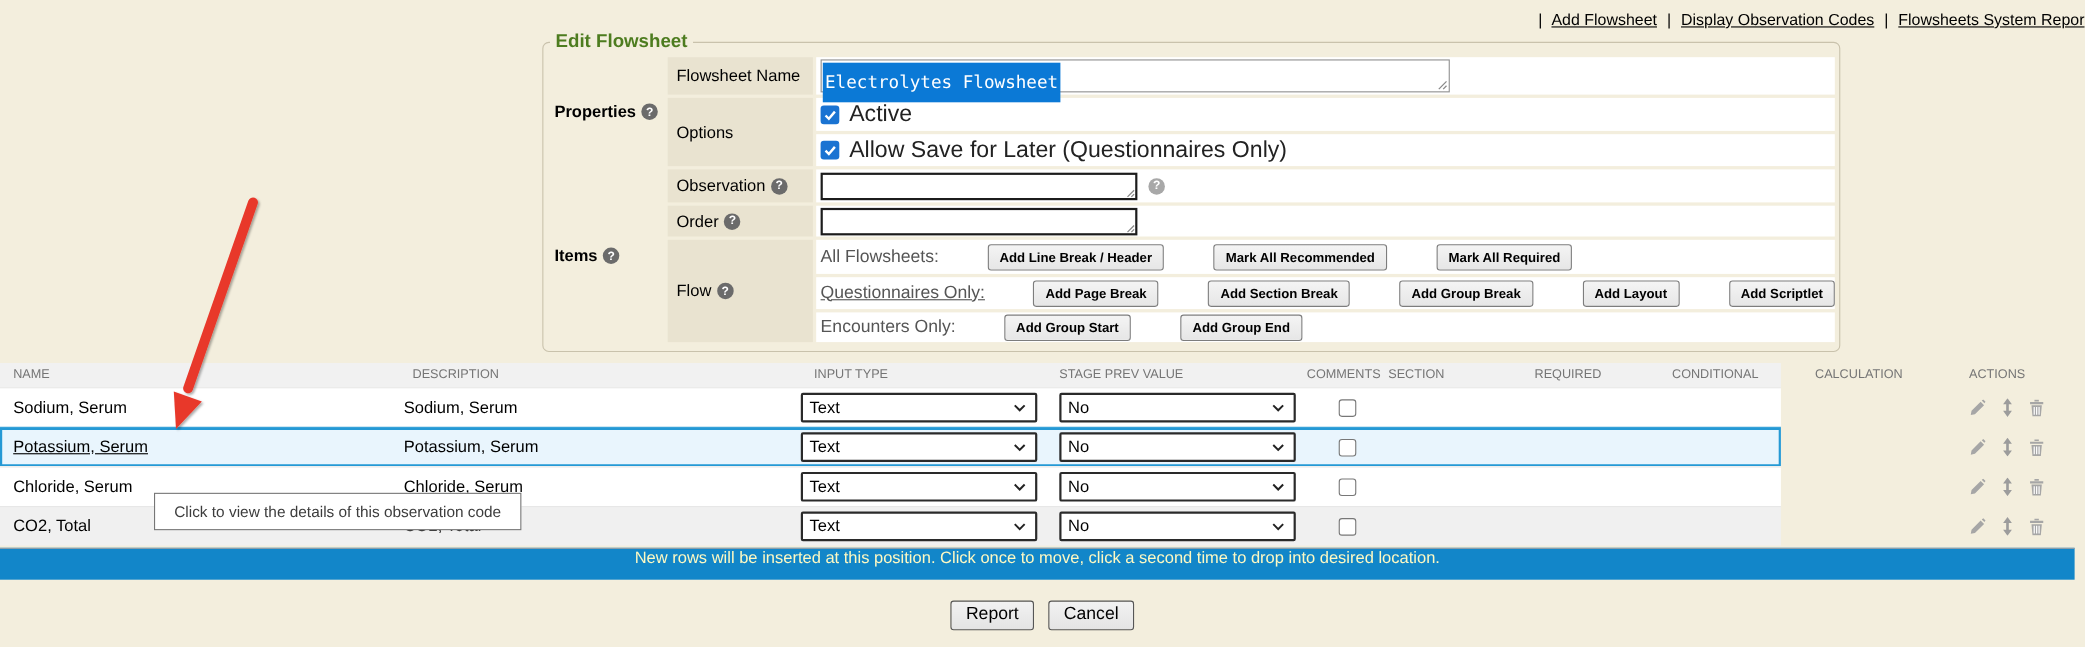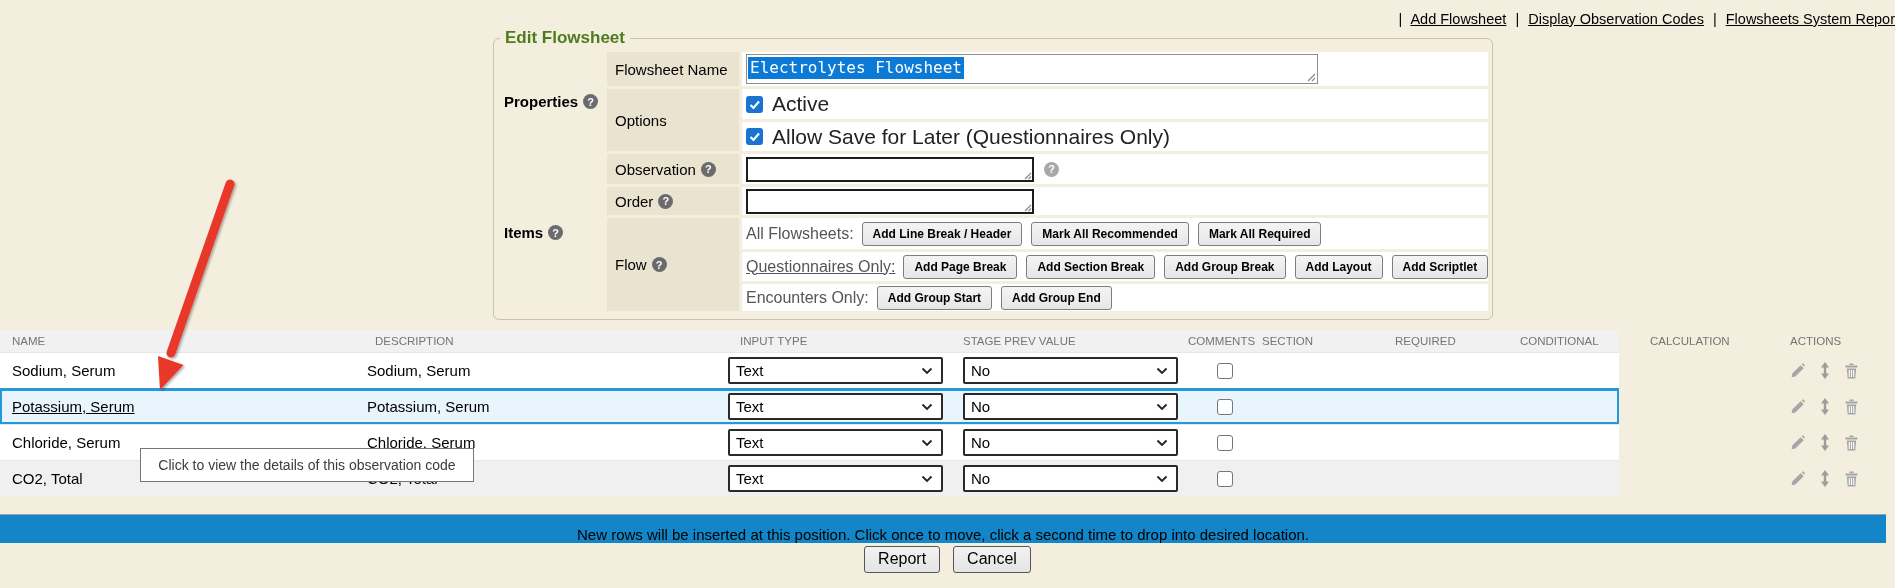--- a/index.html
+++ b/index.html
@@ -56,21 +56,21 @@
   .qicon.light { background:#a8a8a8; }
 
   .fn-textarea {
     position:relative; width:572px; height:30px;
     background:#fff; border:1px solid #8f8f8f;
     display:flex; align-items:flex-start; padding:2px 1px;
   }
   .fn-selection {
     font-family:"DejaVu Sans Mono","Liberation Mono",monospace;
     font-size:16px; line-height:22px; color:#fff;
-    background:#0b79d6; padding:0 2px; white-space:pre;
+    background:#0b79d6; padding:7px 2px; white-space:pre;
   }
   .resize-corner { position:absolute; right:1px; bottom:1px; }
 
   .cbx-row { display:flex; align-items:center; gap:9px; }
   .cbx {
     width:17px; height:17px; border-radius:3px;
     background:#1a73d2; display:flex; align-items:center; justify-content:center;
     cursor:pointer; flex:0 0 auto;
   }
   .cbx-label { font-size:21px; color:#222; }
@@ -82,21 +82,21 @@
   .mini-textarea .resize-corner { right:0; bottom:0; }
 
   .flowrow-label { font-size:16px; color:#555; margin-right:8px; white-space:nowrap; }
   .flowrow-label.link { text-decoration:underline; }
   .btns { display:flex; gap:9px; align-items:center; }
   .fbtn {
     font-family:"Liberation Sans",sans-serif;
     font-size:12px; font-weight:bold; color:#000;
     background:linear-gradient(#f4f4f4,#e6e6e6);
     border:1px solid #7d7d7d; border-radius:3px;
-    padding:4px 10px; white-space:nowrap; cursor:pointer;
+    padding:4px 10px; white-space:nowrap; cursor:pointer;margin-left:36px;
   }
 
   
   .arrow-overlay { position:absolute; left:130px; top:172px; width:130px; height:232px; z-index:30; pointer-events:none; }
 
   
   .obs-table { position:absolute; left:0; top:330px; width:1619px; }
   .trow, .thead {
     display:grid;
     grid-template-columns:363px 365px 235px 225px 74px 133px 125px 130px 140px 1fr;
@@ -134,24 +134,24 @@
   
   .tooltip {
     position:absolute; left:140px; top:448px; width:334px; height:34px;
     background:#fff; border:1px solid #767676; z-index:20;
     display:flex; align-items:center; justify-content:center;
     font-size:14px; color:#3c3c3c; white-space:nowrap;
   }
 
   
   .insert-bar {
-    position:absolute; left:0; top:514px; width:1886px; height:29px;
+    position:absolute; left:0; top:498px; width:1886px; height:29px;
     background:#1286c9; border-top:1px solid #9aa0a6;
-    display:flex; align-items:flex-end; justify-content:center;
-    color:#000000; font-size:15px;
+    display:flex; align-items:flex-start; justify-content:center;
+    color:#fef9c3; font-size:15px;
   }
 
   
   .footer-btns {
     position:absolute; left:0; top:546px; width:1895px;
     display:flex; justify-content:center; gap:13px;
   }
   .footer-btn {
     font-size:16px; color:#000;
     background:linear-gradient(#f2f2f2,#e4e4e4);

